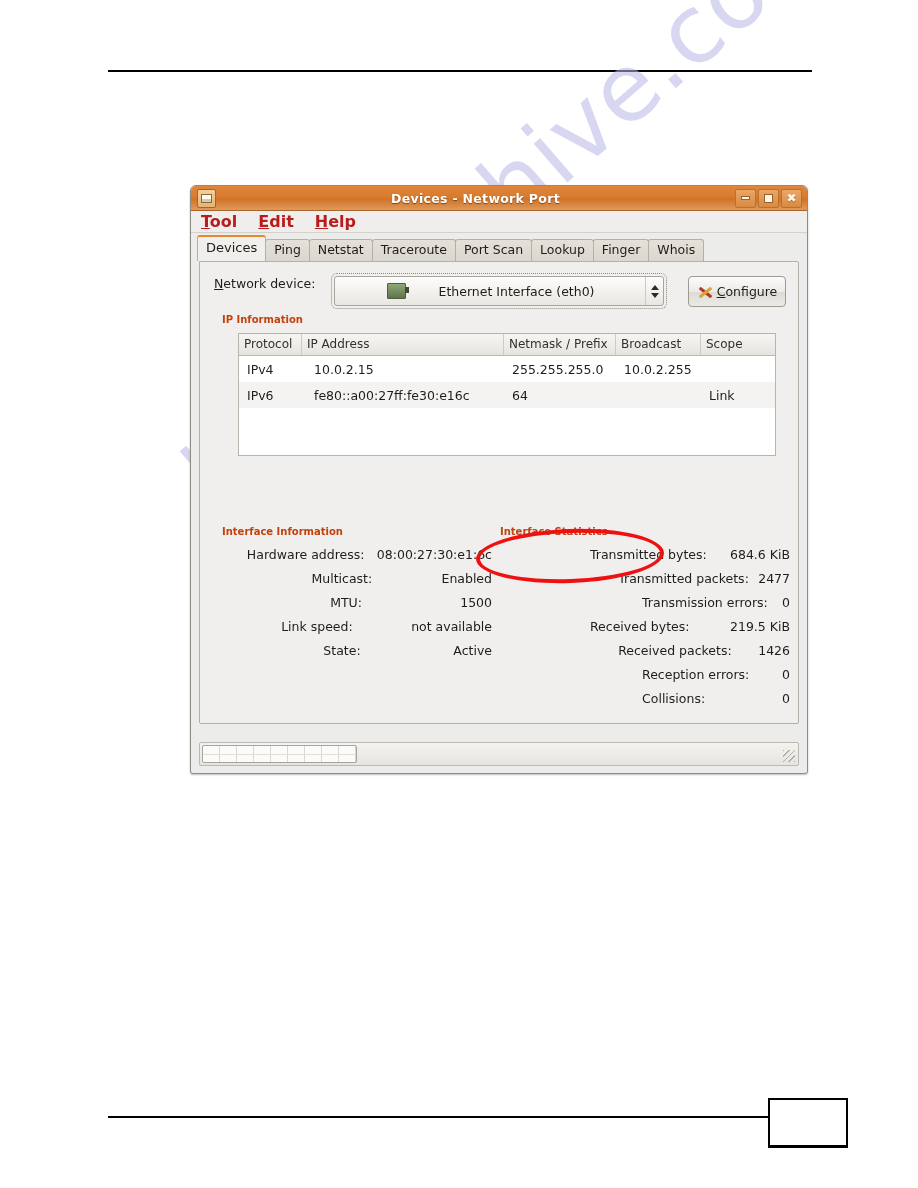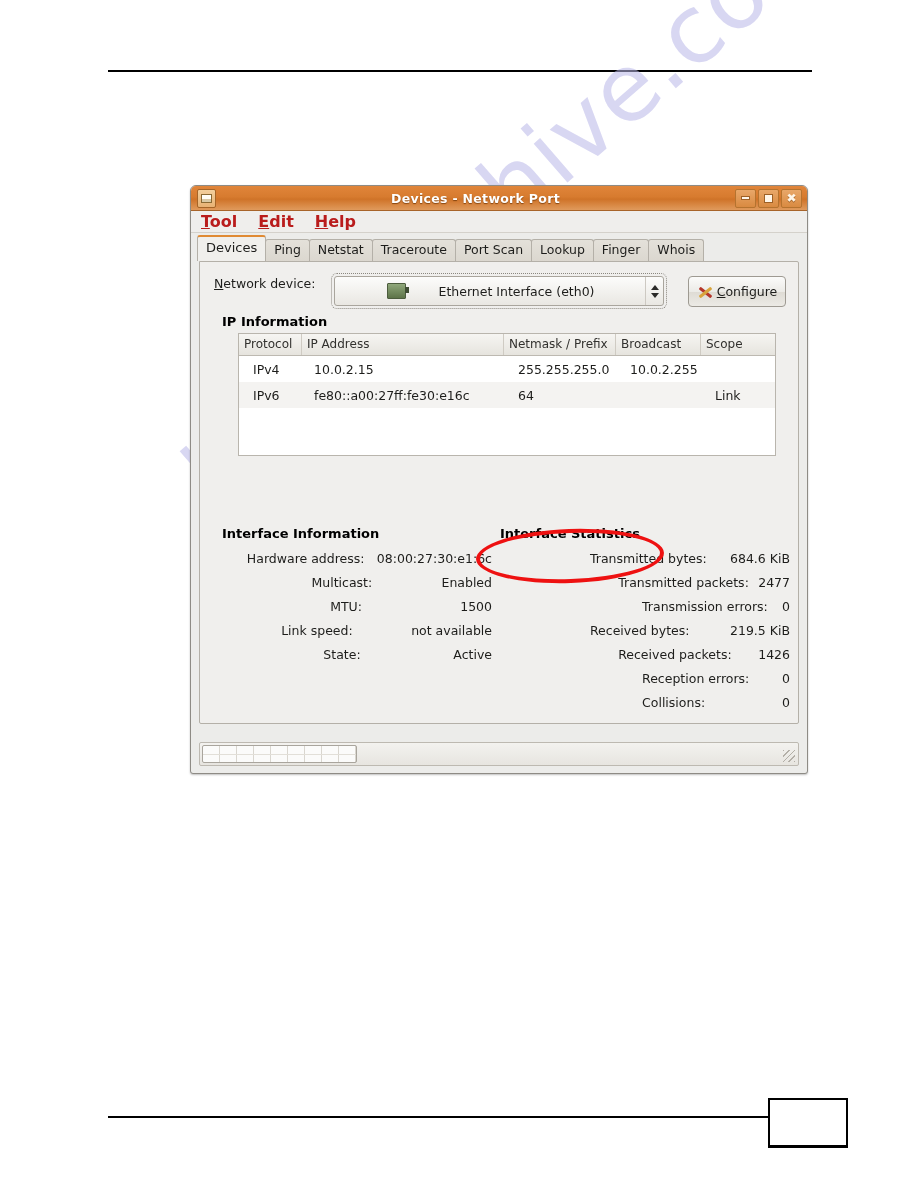--- a/index.html
+++ b/index.html
@@ -305,23 +305,23 @@
     position: absolute;
     left: 1px; top: 7px;
     width: 15px; height: 3px;
     border-radius: 1px;
   }
   .tools-icon .bar1 { background: #b5362a; transform: rotate(38deg); }
   .tools-icon .bar2 { background: #d8a43c; transform: rotate(-38deg); }
 
   
   .section-title {
-    font-size: 13px;
+    font-size: 10px;
     font-weight: bold;
-    color: #000000;
+    color: #c2410c;
   }
 
   .ipinfo-title { position: absolute; left: 22px; top: 52px; }
 
   .iptable {
     position: absolute;
     left: 38px;
     top: 71px;
     right: 22px;
     height: 123px;
@@ -350,21 +350,21 @@
   .ipt-row {
     display: flex;
     height: 26px;
     align-items: center;
     box-sizing: border-box;
   }
   .ipt-row.alt { background: #f4f3f1; }
   .ipt-row .td {
     font-size: 12.5px;
     color: #1d1d1b;
-    padding: 0 14px;
+    padding: 0 8px;
     box-sizing: border-box;
     white-space: nowrap;
     overflow: hidden;
   }
   .ipt-filler { height: 45px; background: #ffffff; }
   .c-protocol { width: 63px; }
   .c-address  { width: 202px; }
   .c-netmask  { width: 112px; }
   .c-broadcast{ width: 85px; }
   .c-scope    { flex: 1; }

